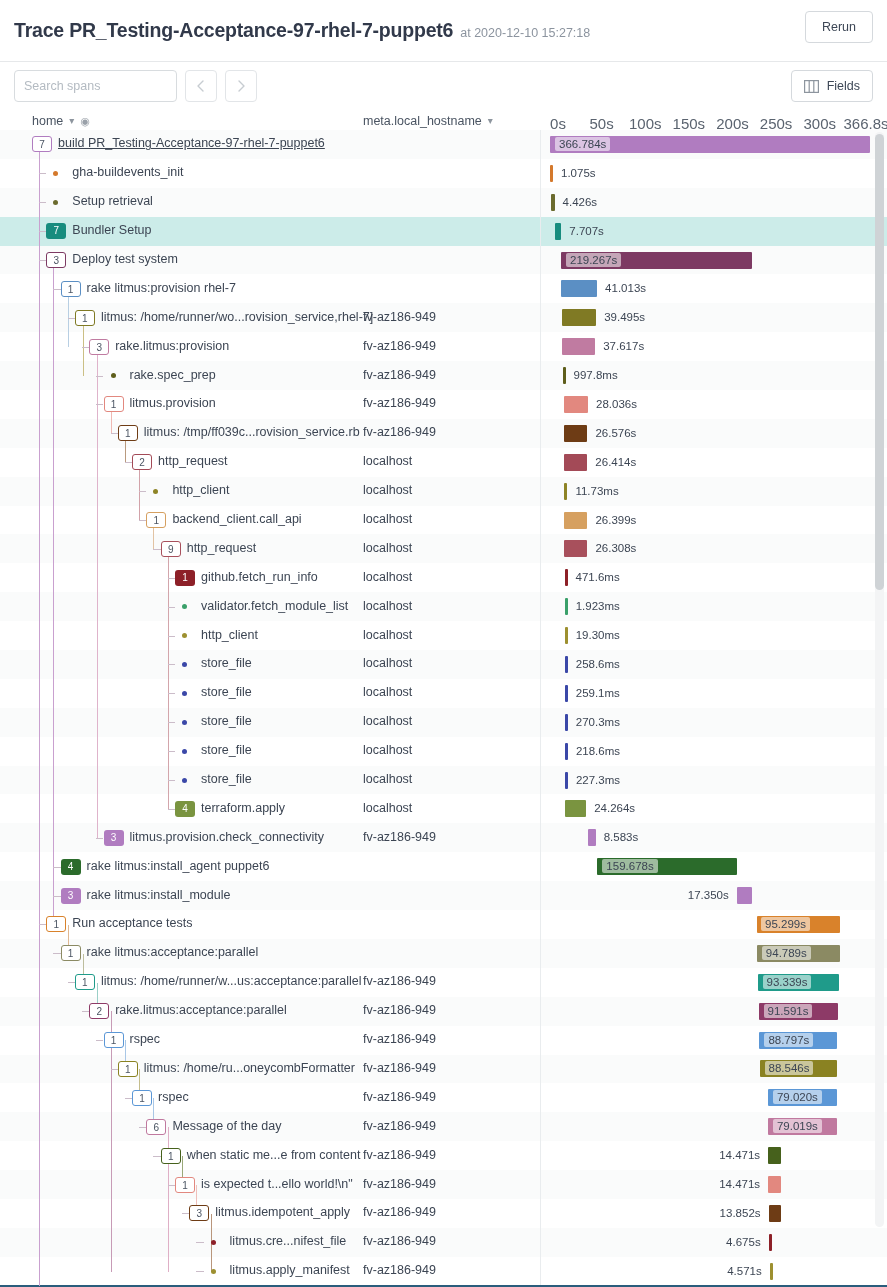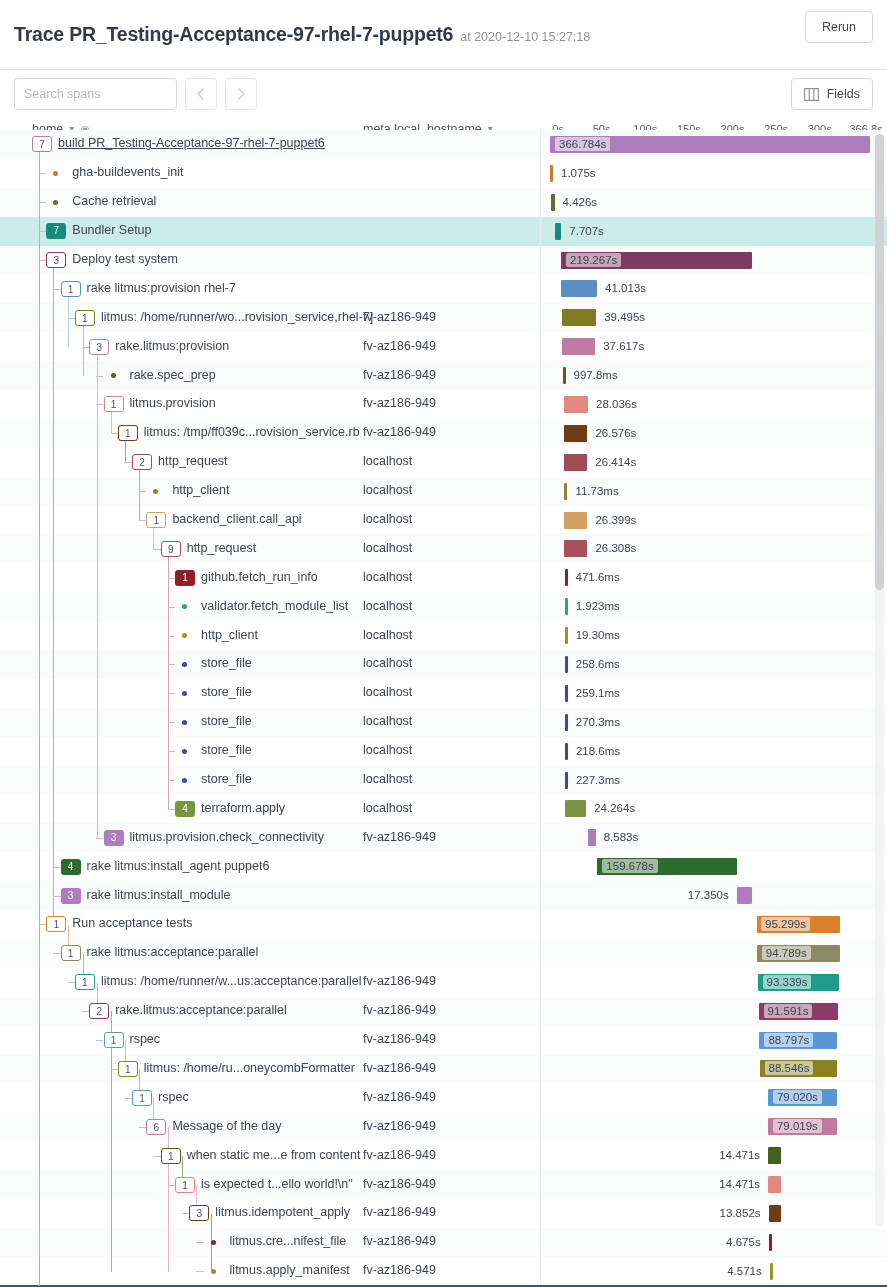--- a/index.html
+++ b/index.html
@@ -10,21 +10,21 @@
     font-family: "Liberation Sans", sans-serif;
     color: #33404f;
     overflow: hidden;
   }
 
   
   #app { position: relative; width: 887px; height: 1287px; }
 
   .header {
     position: relative;
-    height: 70px;
+    height: 62px;
     border-bottom: 1px solid #e6e8ea;
     padding: 0 14px;
     display: flex; align-items: center;
   }
   .title-wrap { display: flex; align-items: baseline; gap: 7px; }
   .title {
     font-size: 19.5px; font-weight: 600; color: #31394a; letter-spacing: -0.2px;
   }
   .title-sub { font-size: 12.5px; color: #8c949f; }
   .rerun-btn {
@@ -71,21 +71,21 @@
     font-size: 12.5px; color: #4a5462;
   }
   .ch-name { position: absolute; left: 32px; top: 4px; display: flex; align-items: center; gap: 6px; }
   .ch-host { position: absolute; left: 363px; top: 4px; display: flex; align-items: center; gap: 6px; }
   .caret { color: #8d959e; font-size: 10px; line-height: 1; }
   .sortmark { color: #9aa1a9; font-size: 11px; line-height: 1; }
 
   .axis { position: absolute; left: 540px; top: 0; width: 347px; height: 26px; }
   .tick {
     position: absolute; top: 5px;
-    font-size: 11px; color: #5a636f; transform: translateX(-50%);
+    font-size: 15px; color: #5a636f; transform: translateX(-50%);
     white-space: nowrap;
   }
 
   
   .rows {
     position: absolute; left: 0; top: 130px;
     width: 887px; height: 1156px; overflow: hidden;
   }
   .row {
     position: relative; height: 28.68px;
@@ -279,21 +279,21 @@
             <div class="bar" style="left: 10px; width: 3px; background: rgb(212, 121, 44); top: 5.95px;"></div>
             <div class="dur" style="left: 21px;">1.075s</div>
           </div>
         </div>
         <div class="row odd" style="height: 28.9px;">
           <div class="elbow" style="left: 39px; top: 0px; width: 7.3px; height: 100%;">
             <div class="h" style="top: 14.45px; width: 7.3px; background: rgb(203, 188, 201);"></div>
           </div>
           <div class="cell-name" style="width: 360px;">
             <div class="badge leaf" style="left: 53.3px; top: 11.95px; background: rgb(107, 107, 46);"></div>
-            <div class="span-name" style="left: 72.3px; top: 6.45px;">Cache retrieval</div>
+            <div class="span-name" style="left: 72.3px; top: 6.45px;">Setup retrieval</div>
           </div>
           <div class="cell-bar">
             <div class="bar" style="left: 10.6979px; width: 3.86129px; background: rgb(107, 107, 46); top: 5.95px;"></div>
             <div class="dur" style="left: 22.5592px;">4.426s</div>
           </div>
         </div>
         <div class="row selected" style="height: 28.9px;">
           <div class="elbow" style="left: 39px; top: 0px; width: 7.3px; height: 100%;">
             <div class="h" style="top: 14.45px; width: 7.3px; background: rgb(203, 188, 201);"></div>
           </div>

